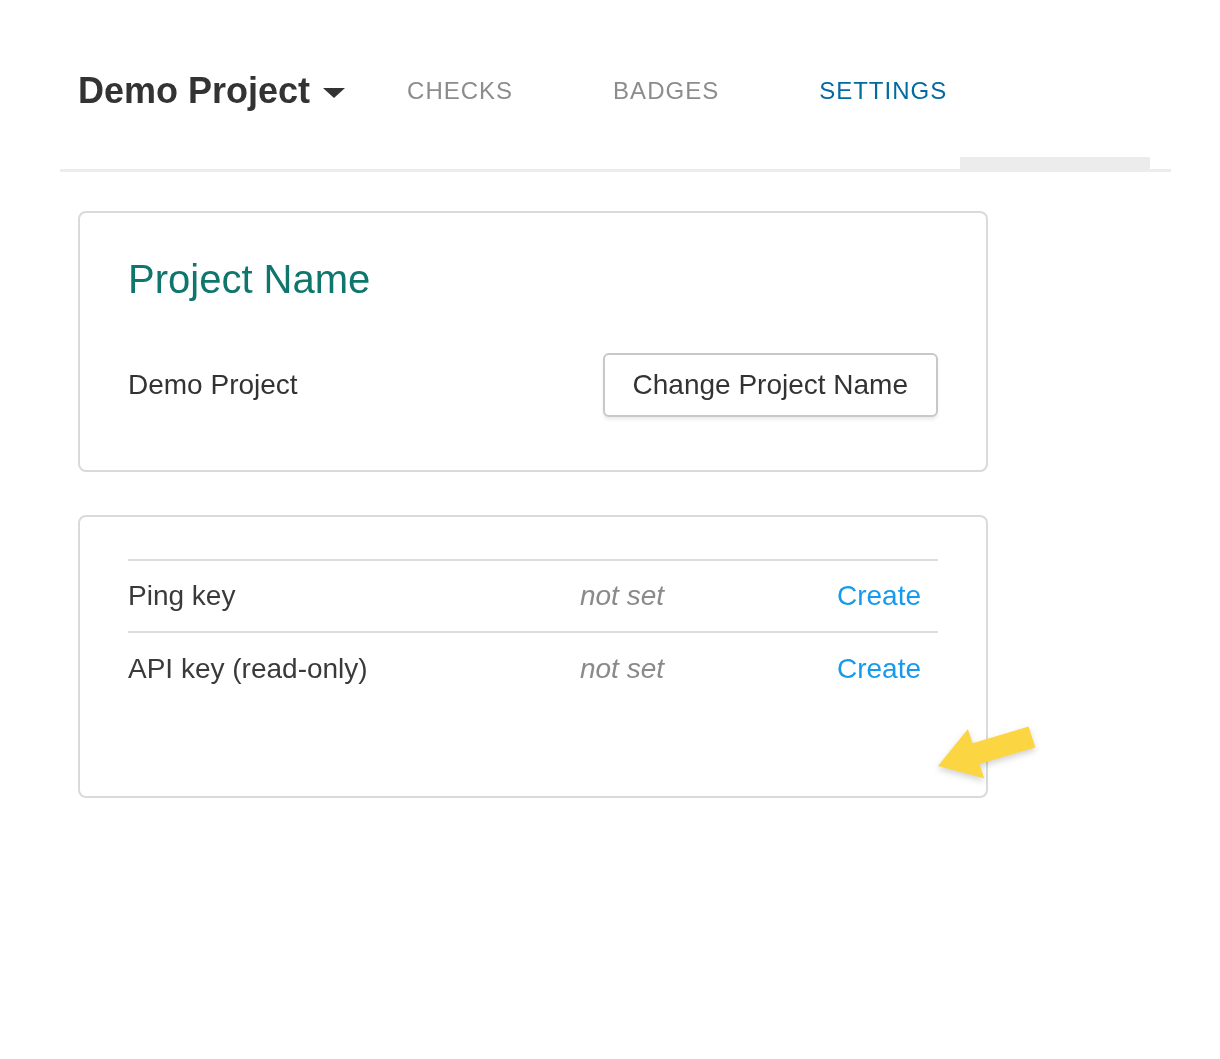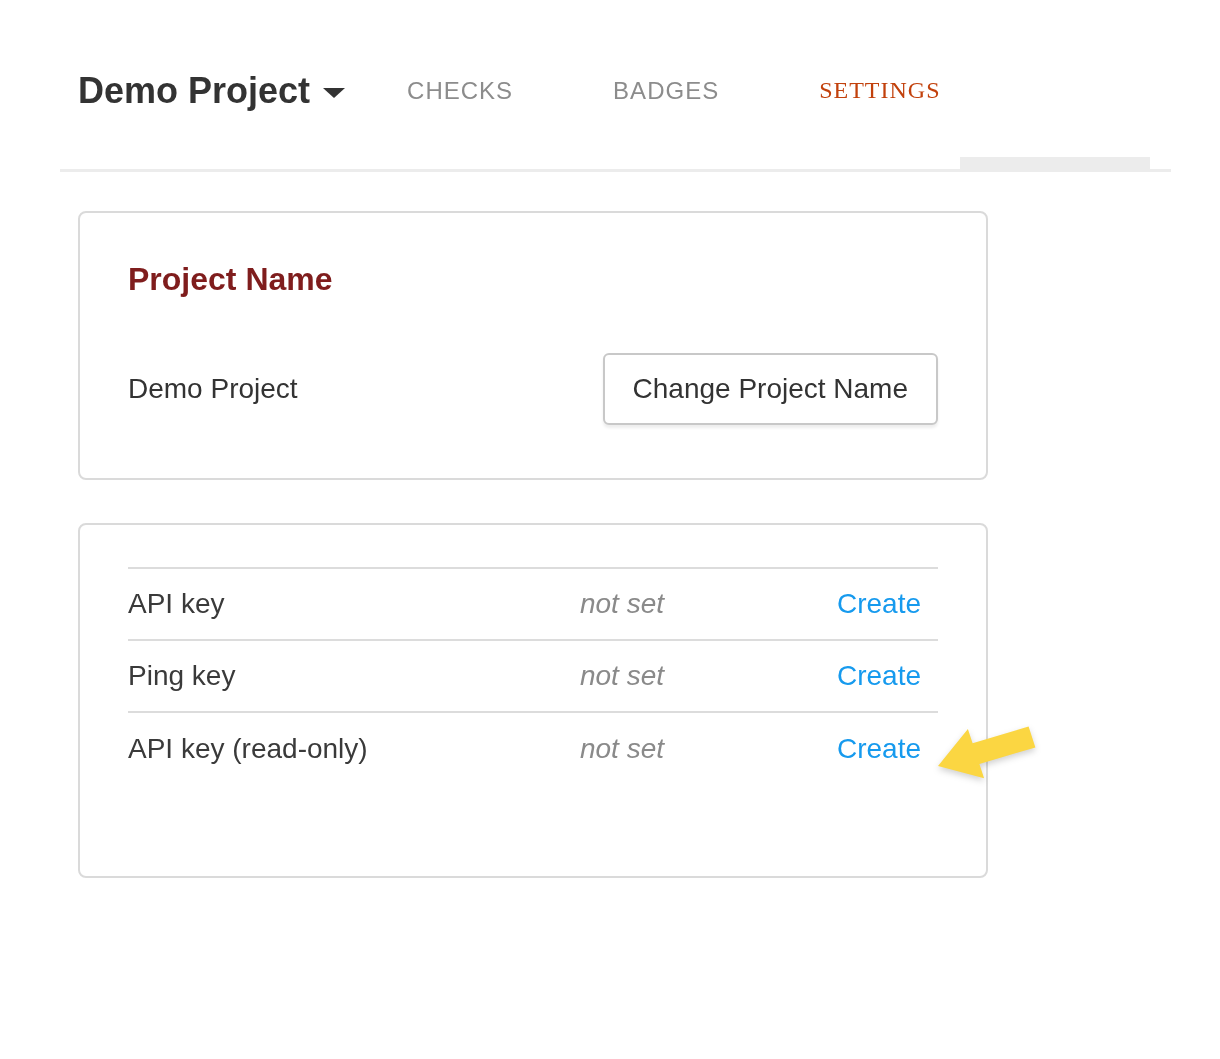--- a/index.html
+++ b/index.html
@@ -49,21 +49,21 @@
     margin-left: 32px;
     gap: 40px;
   }
   .nav-item {
     padding: 0 30px;
     font-size: 24px;
     letter-spacing: 1px;
     color: #8c8c8c;
     cursor: pointer;
   }
-  .nav-item.active { color: #c2410c; font-family: Liberation Serif, serif; }
+  .nav-item.active { color: #0369a1; }
 
   .tab-indicator {
     position: absolute;
     left: 960px;
     top: 157px;
     width: 190px;
     height: 13px;
     background: #ececec;
   }
   .divider {
@@ -82,43 +82,43 @@
     top: 211px;
     width: 910px;
   }
   .card {
     background: #ffffff;
     border: 2px solid #dadada;
     border-radius: 8px;
     padding: 42px 48px 48px 48px;
   }
   .card-title {
-    font-size: 32px;
-    font-weight: 700;
-    color: #7f1d1d;
+    font-size: 40px;
+    font-weight: 400;
+    color: #0f766e;
     margin: 0 0 50px 0;
     line-height: 48px;
   }
   .card-project { margin-bottom: 43px; padding-bottom: 53px; }
 
   .name-row {
     display: flex;
     justify-content: space-between;
     align-items: center;
   }
   .name-value { font-size: 28px; color: #333333; }
 
   .btn {
     font-family: "Liberation Sans", sans-serif;
     font-size: 28px;
     color: #333333;
     background: #ffffff;
     border: 2px solid #c8c8c8;
     border-radius: 6px;
-    height: 72px;
+    height: 64px;
     padding: 0 28px;
     box-shadow: 0 3px 3px rgba(0,0,0,0.07);
     cursor: pointer;
   }
 
   
   .api-table {
     width: 100%;
     border-collapse: collapse;
     margin-bottom: 44px;
@@ -181,27 +181,20 @@
     </div>
 
     <div class="card card-api">
       <table class="api-table">
         <colgroup>
           <col style="width:55.8%">
           <col style="width:30%">
           <col>
         </colgroup>
         <tbody>
-          <tr>
-            <td class="cell-label">API key</td>
-            <td class="cell-value">not set</td>
-            <td class="cell-action">
-              <a class="create-link">Create</a>
-            </td>
-          </tr>
           <tr>
             <td class="cell-label">Ping key</td>
             <td class="cell-value">not set</td>
             <td class="cell-action">
               <a class="create-link">Create</a>
             </td>
           </tr>
           <tr>
             <td class="cell-label">API key (read-only)</td>
             <td class="cell-value">not set</td>

